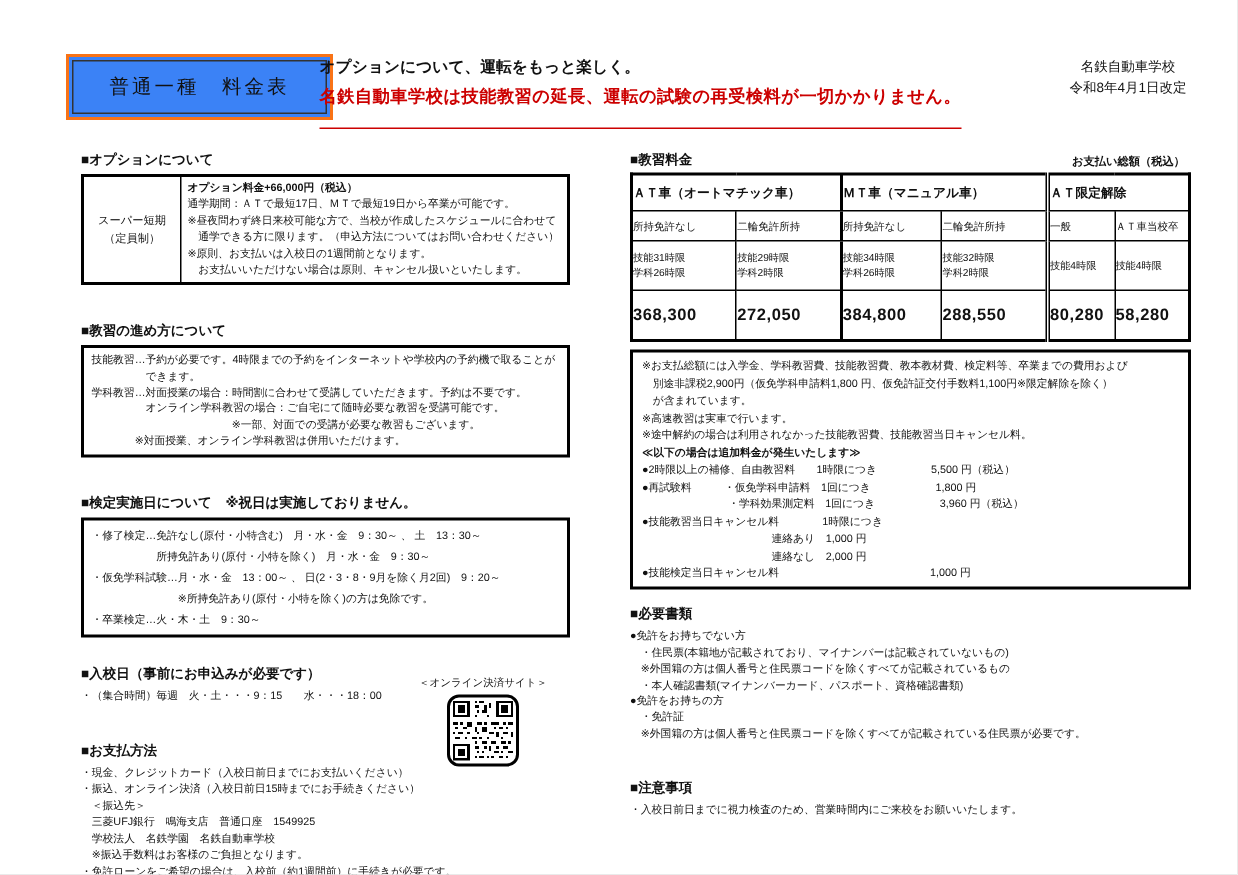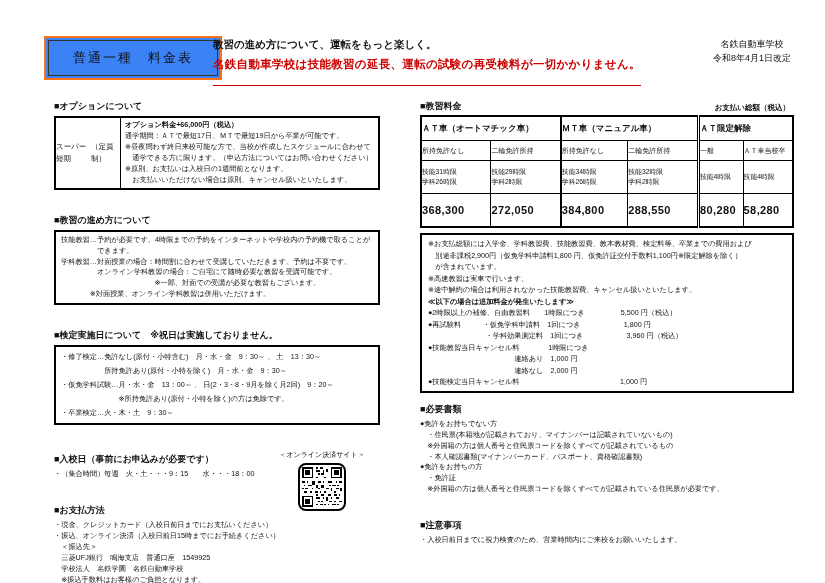--- a/index.html
+++ b/index.html
@@ -21,26 +21,26 @@
   .line-lg{font-size:7.2px;line-height:1.95;white-space:pre-wrap;}
   .box{border:2px solid #000;background:#fff;}
   .bold{font-weight:bold;}
 
   
   .left-col{position:absolute;left:54px;top:100px;width:326px;}
   .right-col{position:absolute;left:420px;top:100px;width:374px;}
 
   
   .opt-table{display:flex;}
-  .opt-left{width:64px;border-right:1.5px solid #000;display:flex;flex-direction:row;
+  .opt-left{width:64px;border-right:1.5px solid #000;display:flex;flex-direction:column;
             justify-content:center;align-items:center;font-size:7.5px;line-height:1.6;}
   .opt-right{flex:1;padding:2px 4px;}
 
   .pbox{padding:3px 5px;}
-  .mt10{margin-top:10px;} .mt12{margin-top:24px;} .mt14{margin-top:28px;}
+  .mt10{margin-top:10px;} .mt12{margin-top:24px;} .mt14{margin-top:18px;}
 
   
   .online-pay{position:absolute;left:276px;top:450px;width:92px;text-align:center;}
   .online-label{font-size:7px;white-space:nowrap;}
   .qr-frame{display:inline-block;margin-top:3px;border:2px solid #000;border-radius:8px;padding:2px;line-height:0;}
 
   
   .price-head{display:flex;justify-content:space-between;align-items:flex-end;}
   .tax-note{font-size:7.5px;font-weight:bold;padding-right:4px;}
   table.pt{border-collapse:collapse;width:100%;margin-top:2px;border:2px solid #000;table-layout:fixed;}
@@ -57,21 +57,21 @@
 </style>
 </head>
 <body>
 
 <div class="page">
 
   <div class="title-box">
     <div class="title-box-inner">普通一種　料金表</div>
   </div>
   <div class="tagline">
-    <div class="tagline-main">教習の進め方について、運転をもっと楽しく。</div>
+    <div class="tagline-main">オプションについて、運転をもっと楽しく。</div>
     <div><span class="tagline-red">名鉄自動車学校は技能教習の延長、運転の試験の再受検料が一切かかりません。</span></div>
   </div>
   <div class="school-info">
     <div>名鉄自動車学校</div>
     <div>令和8年4月1日改定</div>
   </div>
 
   <div class="left-col">
 
     <div class="sec-h">■オプションについて</div>
@@ -265,21 +265,21 @@
         <td>58,280</td>
       </tr>
     </tbody>
       </table>
 
     <div class="box notes-box">
       <div class="line">※お支払総額には入学金、学科教習費、技能教習費、教本教材費、検定料等、卒業までの費用および</div>
       <div class="line">　別途非課税2,900円（仮免学科申請料1,800 円、仮免許証交付手数料1,100円※限定解除を除く）</div>
       <div class="line">　が含まれています。</div>
       <div class="line">※高速教習は実車で行います。</div>
-      <div class="line">※途中解約の場合は利用されなかった技能教習費、キャンセル扱いといたします。</div>
+      <div class="line">※途中解約の場合は利用されなかった技能教習費、技能教習当日キャンセル料。</div>
       <div class="line bold">≪以下の場合は追加料金が発生いたします≫</div>
       <div class="line">●2時限以上の補修、自由教習料　　1時限につき　　　　　5,500 円（税込）</div>
       <div class="line">●再試験料　　　・仮免学科申請料　1回につき　　　　　　1,800 円</div>
       <div class="line">　　　　　　　　・学科効果測定料　1回につき　　　　　　3,960 円（税込）</div>
       <div class="line">●技能教習当日キャンセル料　　　　1時限につき</div>
       <div class="line">　　　　　　　　　　　　連絡あり　1,000 円</div>
       <div class="line">　　　　　　　　　　　　連絡なし　2,000 円</div>
       <div class="line">●技能検定当日キャンセル料　　　　　　　　　　　　　　1,000 円</div>
     </div>
 

